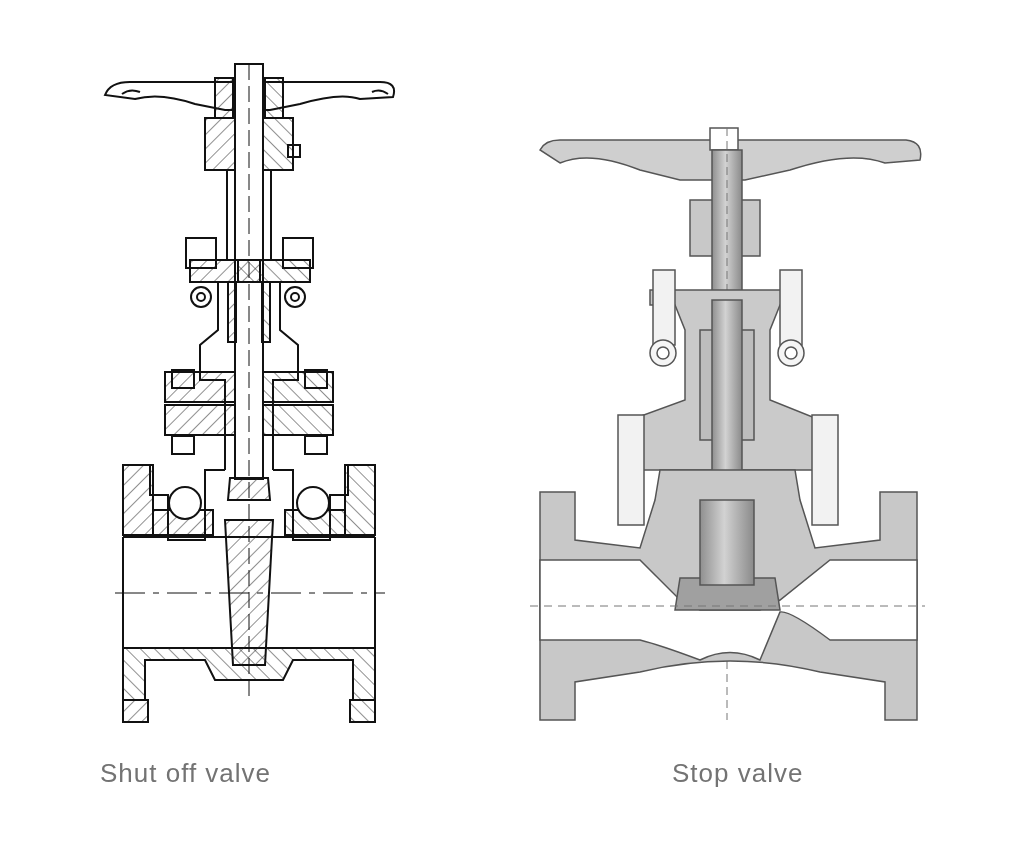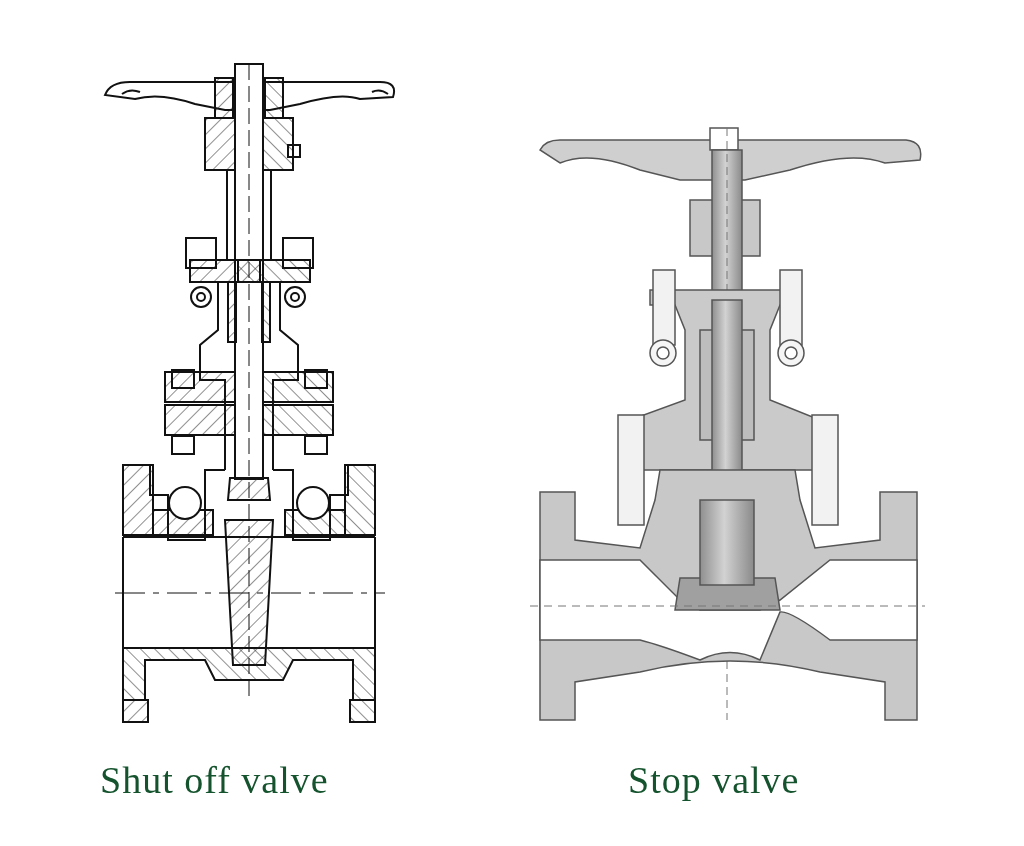--- a/index.html
+++ b/index.html
@@ -1,24 +1,24 @@
 <!DOCTYPE html>
 <html><head>
 <meta charset="utf-8">
 <style>
   html, body { margin: 0; padding: 0; background: #ffffff; }
   body { width: 1024px; height: 846px; position: relative; overflow: hidden; font-family: "DejaVu Serif", serif; }
   .figure { position: absolute; left: 0; top: 0; width: 1024px; height: 846px; }
   svg { position: absolute; left: 0; top: 0; }
   .caption {
-    position: absolute; top: 758px; font-family: Liberation Serif, serif;
-    font-size: 38px; color: #14532d; letter-spacing: 1px; white-space: nowrap;
+    position: absolute; top: 758px; font-family: Liberation Sans, sans-serif;
+    font-size: 26px; color: #737373; letter-spacing: 1px; white-space: nowrap;
   }
   #cap-left { left: 100px; }
-  #cap-right { left: 628px; }
+  #cap-right { left: 672px; }
 </style>
 </head>
 <body>
 
 <div class="figure">
 
   <svg width="1024" height="846" viewBox="0 0 1024 846">
     <defs>
       <pattern id="hatch" patternUnits="userSpaceOnUse" width="10" height="10" patternTransform="rotate(45)">
         <line x1="0" y1="0" x2="0" y2="10" stroke="#222" stroke-width="1"></line>

